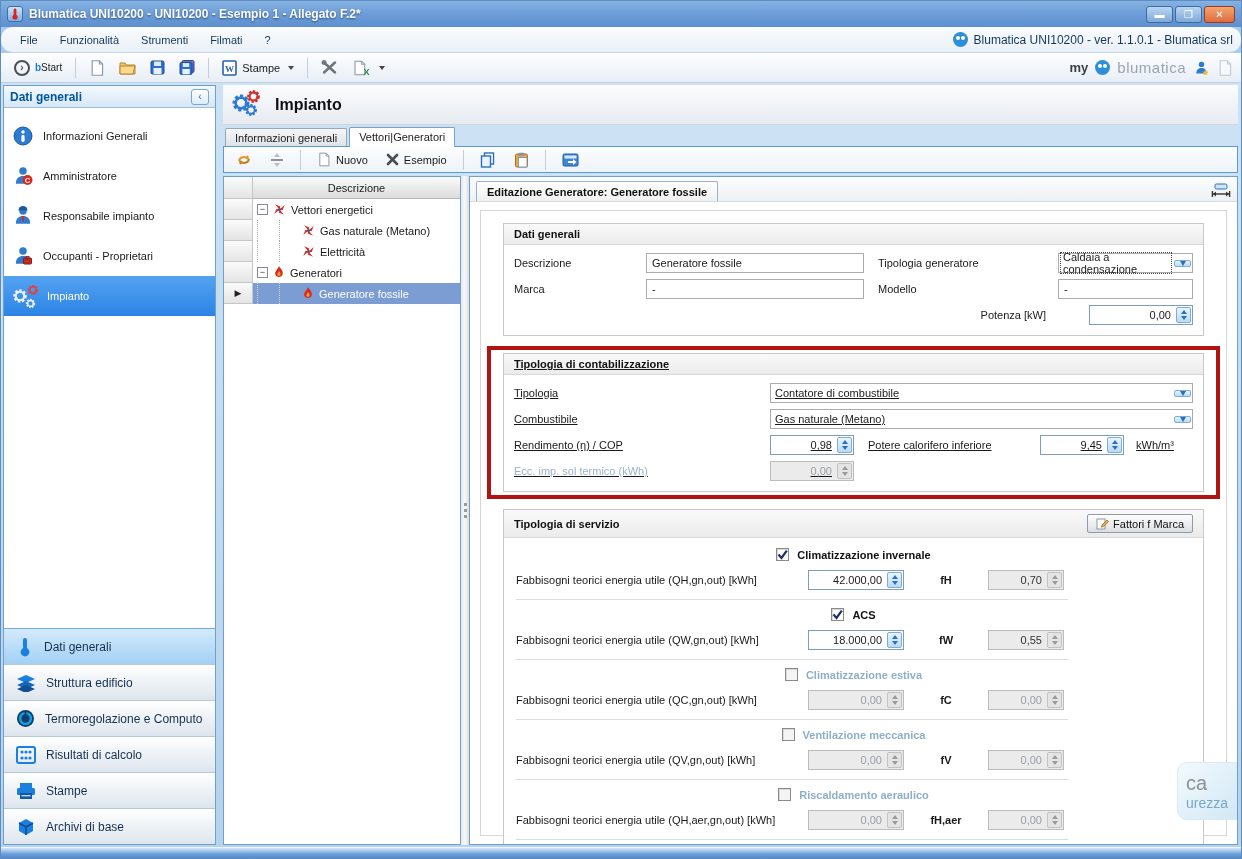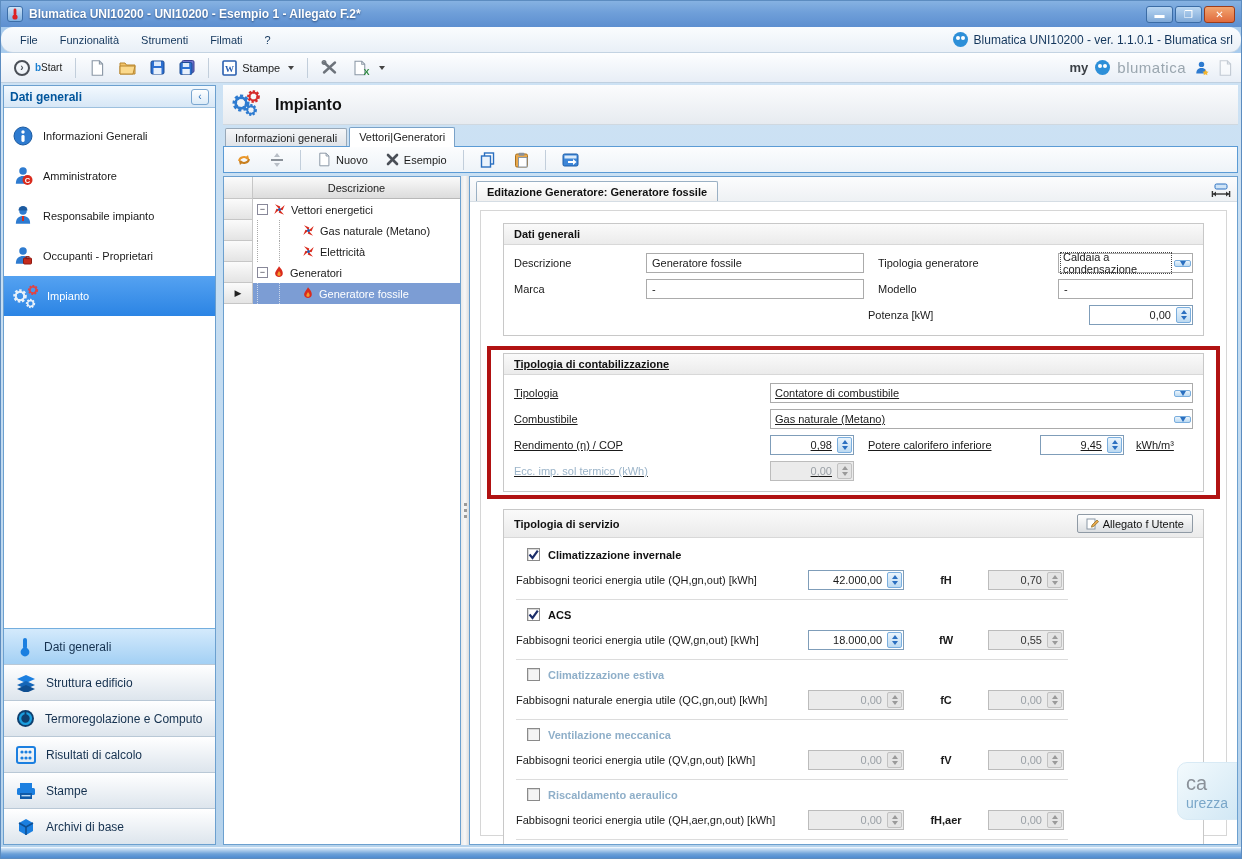--- a/index.html
+++ b/index.html
@@ -123,21 +123,21 @@
   .card { border:1px solid #d6d6d6; background:#fff; padding:12px 22px 16px; height:100%; }
 
   .group { border:1px solid #c8c8c8; margin-bottom:10px; background:#fff; }
   .group-head { background:linear-gradient(#fafafa,#ebebeb); border-bottom:1px solid #d8d8d8;
                 padding:4px 10px; font-weight:bold; color:#111; display:flex; align-items:center; }
   .group-body { padding:8px 10px 10px; }
 
   .frow { display:grid; grid-template-columns:128px 218px 186px 1fr; align-items:center; margin-bottom:6px; column-gap:4px; }
   .frow:last-child { margin-bottom:0; }
   .flabel { color:#1a1a1a; }
-  .flabel.r { padding-right:8px; }
+  .flabel.r { text-align:right; padding-right:8px; }
 
   .tinput { border:1px solid #ababab; background:#fff; height:20px; display:flex; align-items:center;
             padding:0 5px; color:#1a1a1a; }
   .combo { border:1px solid #ababab; background:#fff; height:20px; display:flex; align-items:center; }
   .combo .ctext { flex:1; display:flex; align-items:center; padding:0 4px; }
   .combo.focused .ctext { outline:1px dotted #444; outline-offset:-2px; }
   .combo-btn { width:17px; margin:1px; border:1px solid #7aaede; border-radius:2px;
                background:linear-gradient(#eaf4fc,#bcdaf2); display:flex; align-items:center; justify-content:center; }
   .chev-down { width:0; height:0; border-left:3.5px solid transparent; border-right:3.5px solid transparent;
                border-top:5px solid #2a6fc0; }
@@ -156,21 +156,21 @@
   .spin.dis .spin-btns { border-color:#c2c2c2; background:#e4e4e4; }
   .spin.dis .aru { border-bottom-color:#9a9a9a; } .spin.dis .ard { border-top-color:#9a9a9a; }
   .spin.ghost .sval { color:#9aa0a6; }
 
   .red-wrap { border:4px solid #b11212; margin:2px -16px 10px; padding:3px 12px;text-decoration:underline; }
 
   .fattori-btn { margin-left:auto; display:flex; align-items:center; gap:4px; font-weight:normal;
                  border:1px solid #8f9aa5; border-radius:2px; background:linear-gradient(#fefefe,#dcdfe2);
                  padding:2px 8px; color:#111; }
 
-  .svc-head { display:flex; align-items:center; gap:8px; margin:8px 13px 9px; }
+  .svc-head { display:flex; align-items:center; gap:8px; margin:8px 4px 9px;justify-content:center; }
   .cbox { width:13px; height:13px; border:1px solid #8a8a8a; background:#fff;
           display:flex; align-items:center; justify-content:center; box-shadow:1px 1px 0 #d8d8d8 inset; }
   .svc.off .cbox { background:#f4f4f4; }
   .svc-title { font-weight:bold; color:#111; }
   .svc.off .svc-title { color:#8fafc9; font-weight:bold; }
   .svc-row { display:grid; grid-template-columns:292px 96px 84px 76px; align-items:center; margin:0 0 9px 2px; }
   .svc-row .fsym { text-align:center; color:#1a1a1a;font-weight:bold; }
   .svc.off .svc-row .flabel { color:#1a1a1a; }
   .svc-sep { height:1px; background:#dcdcdc; width:552px; margin:0 0 2px 2px; }
   .dis-label { color:#9bb4c9; }
@@ -692,21 +692,21 @@
               </div>
 
               <div class="group">
                 <div class="group-head">
                   <span>Tipologia di servizio</span>
                   <span class="fattori-btn">
                     <svg class="ico" width="13" height="13" viewBox="0 0 13 13">
                         <rect x="1" y="2" width="8" height="10" fill="#fff" stroke="#8a97a5"></rect>
                         <path d="M6 8 l5-5 1.6 1.6-5 5-2.2.6Z" fill="#e8a84c" stroke="#8a6a1e" stroke-width=".7"></path>
                       </svg>
-                    <span>Allegato f Utente</span>
+                    <span>Fattori f Marca</span>
                   </span>
                 </div>
                 <div class="group-body" style="padding-top:2px">
 
                   <div class="svc on">
                     <div class="svc-head">
                       <span class="cbox">
                           <svg class="ico" width="11" height="11" viewBox="0 0 11 11">
                             <path d="M1.5 5.5 l3 3.4 L9.8 1.6" fill="none" stroke="#1d2f6b" stroke-width="2.2"></path>
                           </svg>
@@ -763,21 +763,21 @@
                     </div>
                     <div class="svc-sep"></div>
                   </div>
 
                   <div class="svc off">
                     <div class="svc-head">
                       <span class="cbox"></span>
                       <span class="svc-title">Climatizzazione estiva</span>
                     </div>
                     <div class="svc-row">
-                      <span class="flabel">Fabbisogni naturale energia utile (QC,gn,out) [kWh]</span>
+                      <span class="flabel">Fabbisogni teorici energia utile (QC,gn,out) [kWh]</span>
                       <span class="spin dis ghost">
                           <span class="sval" style="flex:1">0,00</span>
                           <span class="spin-btns">
                             <span class="aru"></span>
                             <span class="ard"></span>
                           </span>
                         </span>
                       <span class="fsym">fC</span>
                       <span class="spin dis ghost">
                           <span class="sval" style="flex:1">0,00</span>

